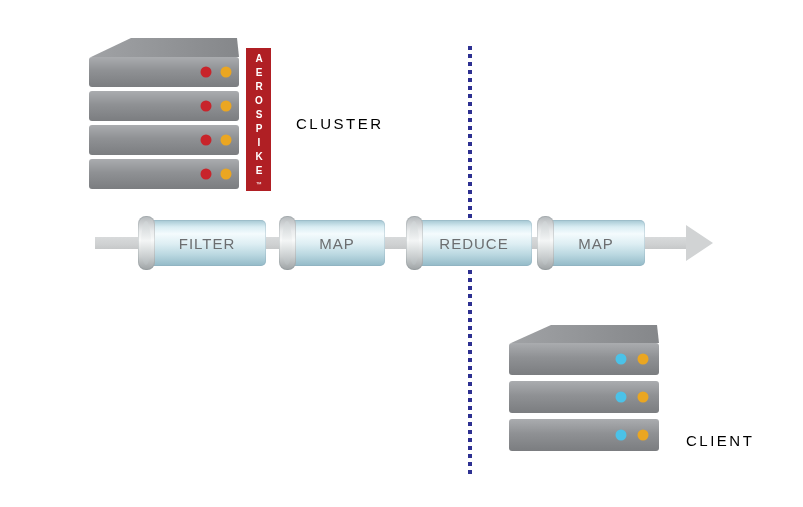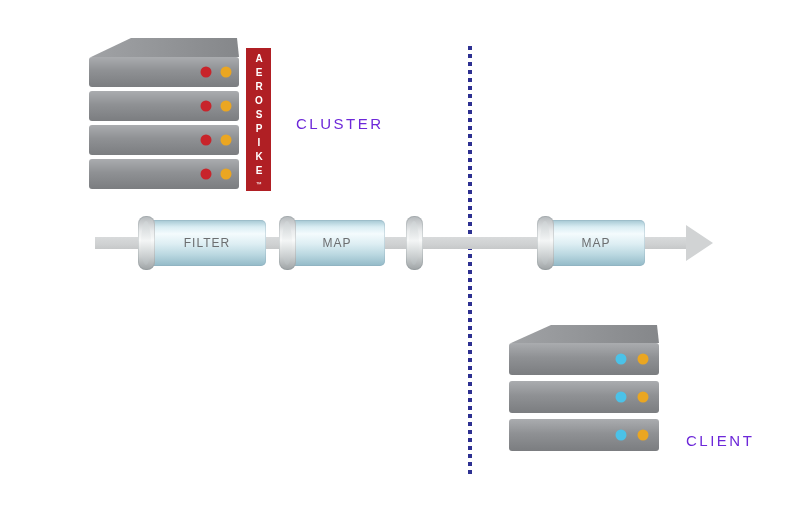--- a/index.html
+++ b/index.html
@@ -26,21 +26,21 @@
     display:flex;flex-direction:column;align-items:center;justify-content:center;
   }
   .banner-text{
     writing-mode:vertical-rl;text-orientation:upright;
     font-size:10px;font-weight:bold;letter-spacing:3px;line-height:1;
   }
   .banner-tm{font-size:6px;margin-top:2px;}
 
   
   .zone-label{
-    position:absolute;z-index:2;color:#6d28d9;font-size:15px;letter-spacing:2.5px;
+    position:absolute;z-index:2;color:#000000;font-size:15px;letter-spacing:2.5px;
   }
   .cluster-label{left:296px;top:115px;}
   .client-label{left:686px;top:432px;}
 
   
   .shaft{
     position:absolute;left:95px;top:237px;width:592px;height:12px;z-index:2;
     background:linear-gradient(180deg,#d8dadb 0%,#cfd1d2 60%,#c6c8c9 100%);
   }
   .arrowhead{
@@ -48,21 +48,21 @@
     border-top:18px solid transparent;border-bottom:18px solid transparent;
     border-left:27px solid #d1d3d4;
   }
   .stage{position:absolute;top:216px;height:54px;z-index:3;}
   .pipe-body{
     position:absolute;left:10px;right:0;top:4px;height:46px;border-radius:5px;
     background:linear-gradient(180deg,#a3c6d2 0%,#d9edf3 15%,#f4fbfd 30%,#ddeef3 52%,#b9d7e0 76%,#92b9c7 100%);
     box-shadow:0 0 0 1px rgba(140,170,182,.35) inset;
     display:flex;align-items:center;justify-content:center;
   }
-  .stage-label{color:#6c6e70;font-size:12px;letter-spacing:1px;}
+  .stage-label{color:#6c6e70;font-size:15px;letter-spacing:1px;}
   .collar{
     position:absolute;left:0;top:0;width:17px;height:54px;border-radius:8px;
     background:linear-gradient(180deg,#b4b8bb 0%,#e9ebec 28%,#f8f9f9 45%,#cdd1d2 74%,#9ea3a5 100%);
     box-shadow:0 0 0 1px rgba(120,130,135,.25) inset;
   }
   .collar-inner{
     position:absolute;left:3px;top:5px;width:10px;height:44px;border-radius:50%;
     background:linear-gradient(180deg,#ccd1d3 0%,#f3f5f5 45%,#b4babc 100%);
   }
   .stage-filter{left:138px;width:128px;}
@@ -134,20 +134,23 @@
   <div class="stage stage-map1">
     <div class="pipe-body">
       <span class="stage-label">MAP</span>
     </div>
     <div class="collar">
         <div class="collar-inner"></div>
       </div>
   </div>
 
   <div class="stage stage-reduce">
+    <div class="pipe-body">
+      <span class="stage-label">REDUCE</span>
+    </div>
     <div class="collar">
         <div class="collar-inner"></div>
       </div>
   </div>
 
   <div class="stage stage-map2">
     <div class="pipe-body">
       <span class="stage-label">MAP</span>
     </div>
     <div class="collar">

